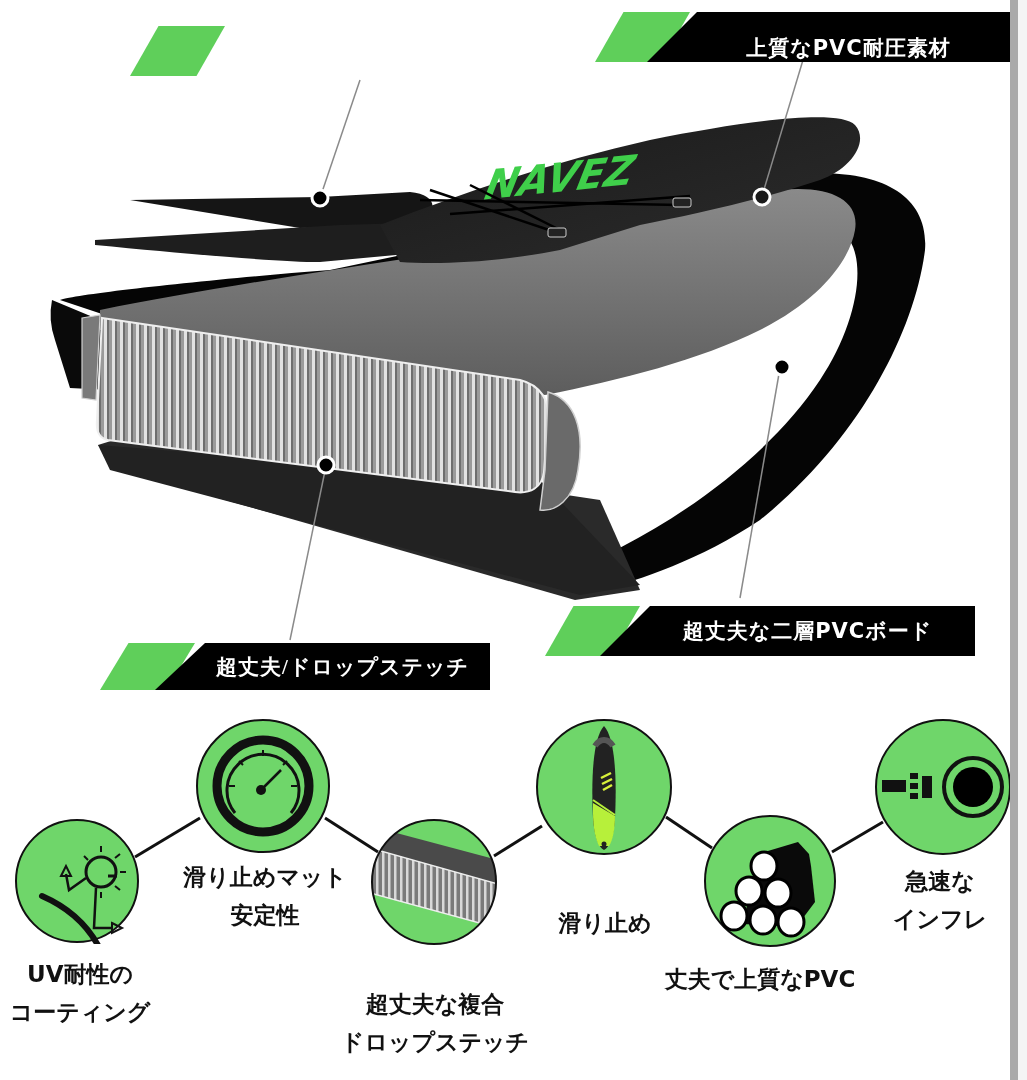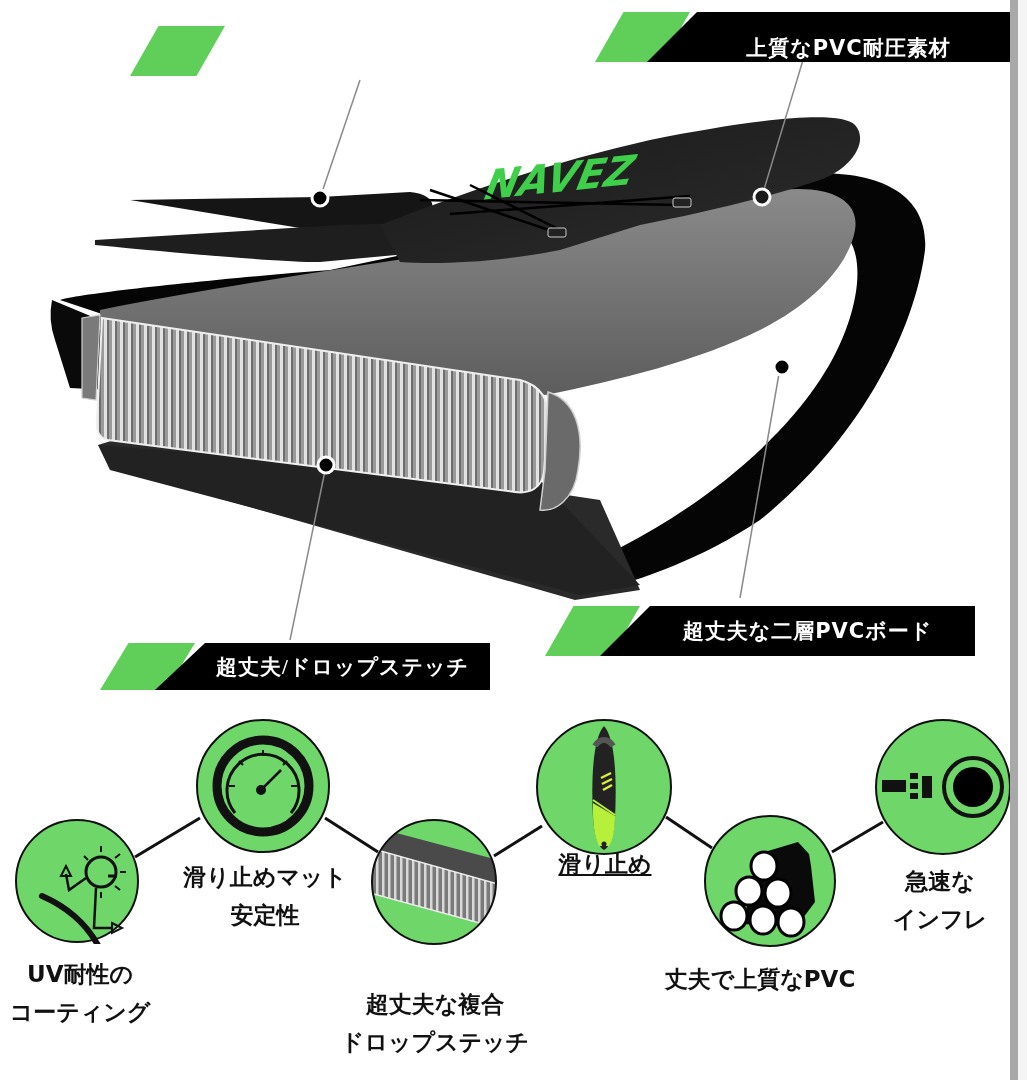--- a/index.html
+++ b/index.html
@@ -218,21 +218,21 @@
   <div>コーティング</div>
 </div>
 <div class="feature-label" style="left:170px;top:858px;width:190px;">
   <div>滑り止めマット</div>
   <div>安定性</div>
 </div>
 <div class="feature-label" style="left:315px;top:955px;width:240px;margin-top:30px;">
   <div>超丈夫な複合</div>
   <div>ドロップステッチ</div>
 </div>
-<div class="feature-label" style="left:530px;top:845px;width:150px;text-decoration:underline;">
+<div class="feature-label" style="left:530px;top:904px;width:150px;">
   <div>滑り止め</div>
 </div>
 <div class="feature-label" style="left:640px;top:960px;width:240px;">
   <div>丈夫で上質なPVC</div>
 </div>
 <div class="feature-label" style="left:875px;top:862px;width:130px;">
   <div>急速な</div>
   <div>インフレ</div>
 </div>
 

